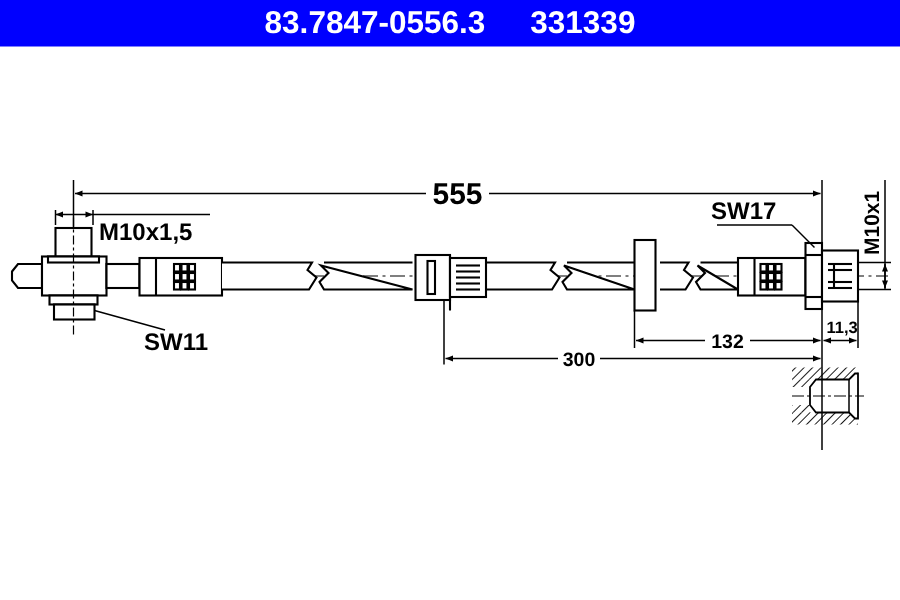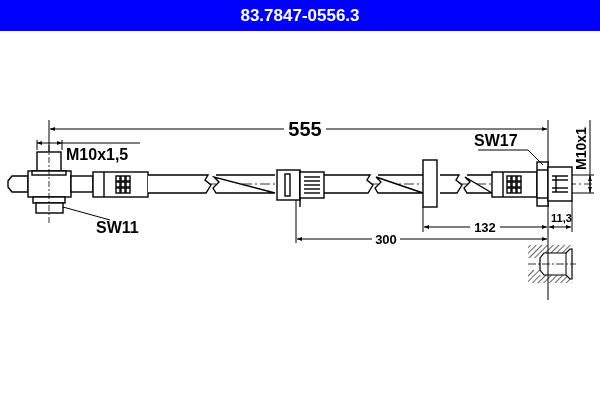--- a/index.html
+++ b/index.html
@@ -1,28 +1,29 @@
 <!DOCTYPE html>
 <html><head>
   <meta charset="utf-8">
   <style>
     html, body { margin: 0; padding: 0; background: #ffffff; }
     body { width: 600px; height: 400px; position: relative; overflow: hidden; font-family: "Liberation Sans", sans-serif; }
     .header { position: absolute; left: 0; top: 0; width: 600px; height: 31px; background: #0000ff; color: #ffffff; }
-    .header-inner { position: absolute; left: 0; top: 0; width: 600px; height: 31px; display: flex; justify-content: center; align-items: center; gap: 30px; font-weight: bold; font-size: 17px; letter-spacing: 0px; }
+    .header-inner { position: absolute; left: 0; top: 0; width: 600px; height: 31px; display: flex; justify-content: center; align-items: center; gap: 30px; font-weight: bold; font-size: 21px; letter-spacing: 0px; }
     .header-inner span { line-height: 31px; }
     svg.drawing { position: absolute; left: 0; top: 0; width: 600px; height: 400px; }
     svg text { font-family: "Liberation Sans", sans-serif; font-weight: bold; fill: #000; }
   </style>
 </head>
 <body>
 
 <div class="header">
   <div class="header-inner">
     <span>83.7847-0556.3</span>
+    <span>331339</span>
   </div>
 </div>
 
 <svg class="drawing" viewBox="0 0 600 400" xmlns="http://www.w3.org/2000/svg">
   <defs>
     <marker id="arr" viewBox="0 0 10 10" refX="10" refY="5" markerWidth="7" markerHeight="5" orient="auto-start-reverse">
       <path d="M0,1 L10,5 L0,9 z" fill="#000"></path>
     </marker>
     <pattern id="hatch" patternUnits="userSpaceOnUse" width="4" height="4" patternTransform="rotate(45)">
       <line x1="0" y1="0" x2="0" y2="4" stroke="#000" stroke-width="1.2"></line>

